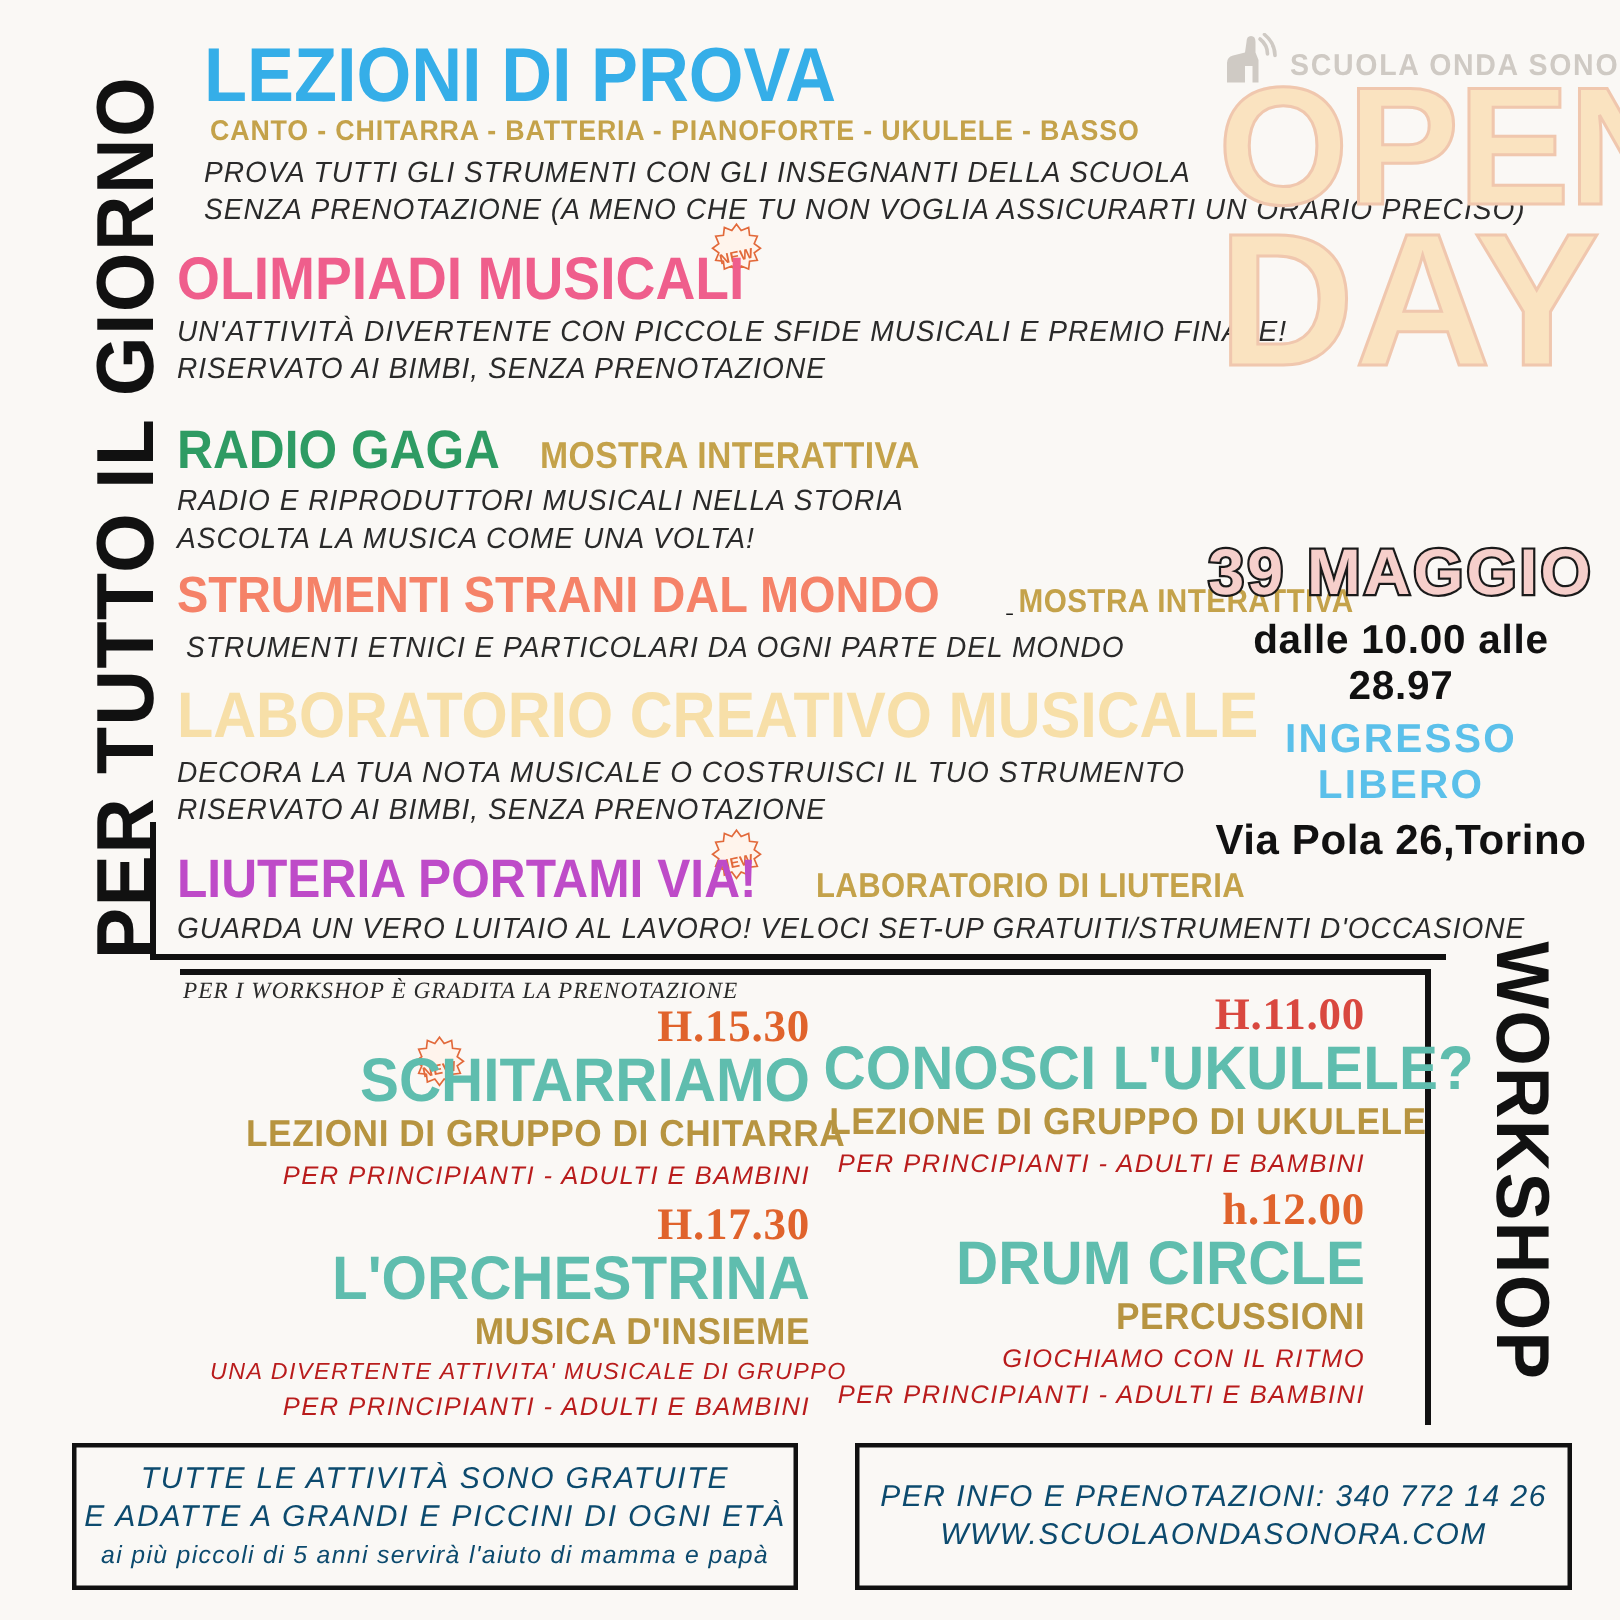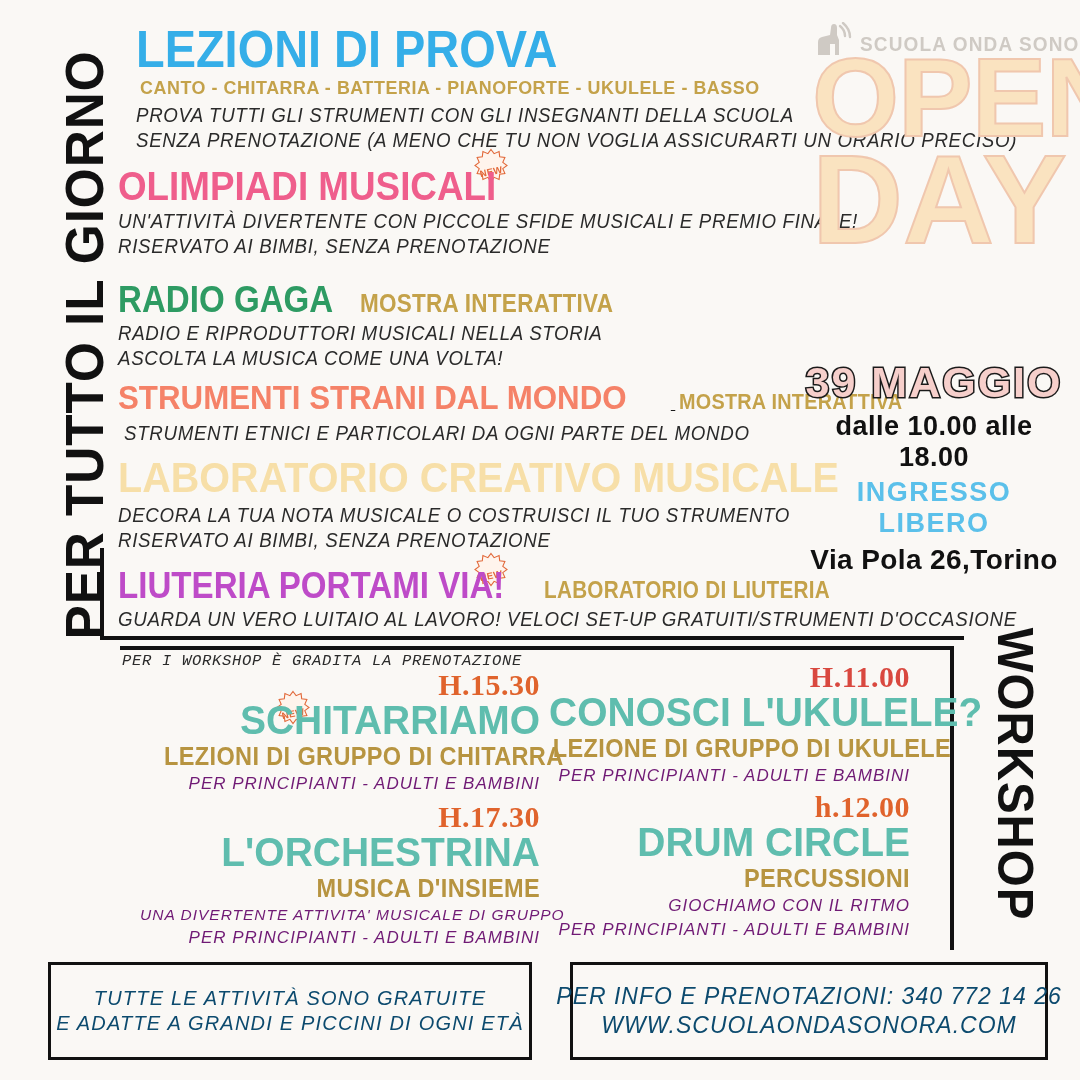--- a/index.html
+++ b/index.html
@@ -148,21 +148,21 @@
     font-weight:bold;font-size:27px;color:#5BC0EA;letter-spacing:1.5px;margin-top:4px;
   }
   #date-addr{
     font-family:"Liberation Sans",sans-serif;
     font-weight:bold;font-size:28px;color:#111;letter-spacing:.4px;margin-top:5px;
   }
 
   
   #ws-note{
     position:absolute;left:122px;top:652px;
-    font-family:Liberation Mono, monospace;font-style:italic;
+    font-family:Liberation Serif, serif;font-style:italic;
     font-size:15.5px;color:#2a2a2a;letter-spacing:.7px;text-transform:uppercase;
   }
   .ws{position:absolute;text-align:right;}
   .ws.left-col{left:140px;width:400px;}
   .ws.right-col{left:530px;width:380px;}
   .ws-time{
     font-family:"Liberation Serif",serif;font-weight:bold;
     font-size:30px;letter-spacing:.5px;
   }
   .ws-title{
@@ -173,40 +173,40 @@
     white-space:nowrap;
   }
   .ws-sub{
     font-family:"Liberation Sans Narrow","Liberation Sans",sans-serif;
     font-weight:bold;font-size:25px;color:#B79440;letter-spacing:.4px;
     margin-top:1px;transform:scaleX(.94);transform-origin:right center;
     white-space:nowrap;
   }
   .ws-desc{
     font-family:"Liberation Sans",sans-serif;font-style:italic;
-    font-size:17px;color:#701a75;letter-spacing:1px;line-height:1.3;
+    font-size:17px;color:#b91c1c;letter-spacing:1px;line-height:1.3;
     text-transform:uppercase;margin-top:2px;white-space:nowrap;
   }
   .ws-desc.sm{font-size:15.5px;}
 
   
   .botbox{
     position:absolute;border:3px solid #111;background:transparent;
     display:flex;flex-direction:column;align-items:center;justify-content:center;
   }
   #box-left{left:48px;top:962px;width:478px;height:92px;}
   #box-right{left:570px;top:962px;width:472px;height:92px;}
   .bb-line{
     font-family:"Liberation Sans",sans-serif;font-style:italic;
     color:#0c4a6e;text-transform:uppercase;letter-spacing:1.2px;line-height:1.25;
     white-space:nowrap;
   }
   #box-left .bb-line{font-size:20px;}
   #box-left .bb-small{font-size:16.5px;text-transform:none;letter-spacing:.9px;margin-top:3px;}
-  #box-right .bb-line{font-size:23px;letter-spacing:1px;text-align:right;}
+  #box-right .bb-line{font-size:20px;letter-spacing:1px;text-align:right;}
 </style>
 </head>
 <body>
 
 <div id="poster">
 
   <div id="side-left">
     <span class="txt">PER TUTTO IL GIORNO</span>
   </div>
 
@@ -290,21 +290,21 @@
       <span id="brand-name">SCUOLA ONDA SONORA</span>
     </div>
     <div id="openday">
       <div class="od-line" id="od-open">OPEN</div>
       <div class="od-line" id="od-day">DAY</div>
     </div>
   </div>
 
   <div id="datebox">
     <div id="date-main">39 MAGGIO</div>
-    <div id="date-hours">dalle 10.00 alle 18.00</div>
+    <div id="date-hours">dalle 10.00 alle 28.97</div>
     <div id="date-free">INGRESSO LIBERO</div>
     <div id="date-addr">Via Pola 26,Torino</div>
   </div>
 
   <div id="ws-note">per i workshop è gradita la prenotazione</div>
 
   <div class="ws left-col" style="top:668px;">
     <div class="seal" style="left:130px;top:22px;">
       <svg viewBox="0 0 46 46" aria-hidden="true">
           <path d="M23 1.5l3.1 4.2 5-2.1.6 5.2 5.2.6-2.1 5 4.2 3.1-4.2 3.1 2.1 5-5.2.6-.6 5.2-5-2.1L23 33.5l-3.1-4.2-5 2.1-.6-5.2-5.2-.6 2.1-5L7 17.5l4.2-3.1-2.1-5 5.2-.6.6-5.2 5 2.1z" fill="#FFF4EC" stroke="#E2693A" stroke-width="1.1"></path>
@@ -336,20 +336,21 @@
     <div class="ws-time" style="color:#E0632C;">h.12.00</div>
     <div class="ws-title">DRUM CIRCLE</div>
     <div class="ws-sub">PERCUSSIONI</div>
     <div class="ws-desc">giochiamo con il ritmo</div>
     <div class="ws-desc">per principianti - adulti e bambini</div>
   </div>
 
   <div class="botbox" id="box-left">
     <div class="bb-line">Tutte le attività sono gratuite</div>
     <div class="bb-line">e adatte a grandi e piccini di ogni età</div>
+    <div class="bb-line bb-small">ai più piccoli di 5 anni servirà l'aiuto di mamma e papà</div>
   </div>
 
   <div class="botbox" id="box-right">
     <div class="bb-line">Per info e prenotazioni: 340 772 14 26</div>
     <div class="bb-line">www.scuolaondasonora.com</div>
   </div>
 
 </div>
 
 </body></html>

